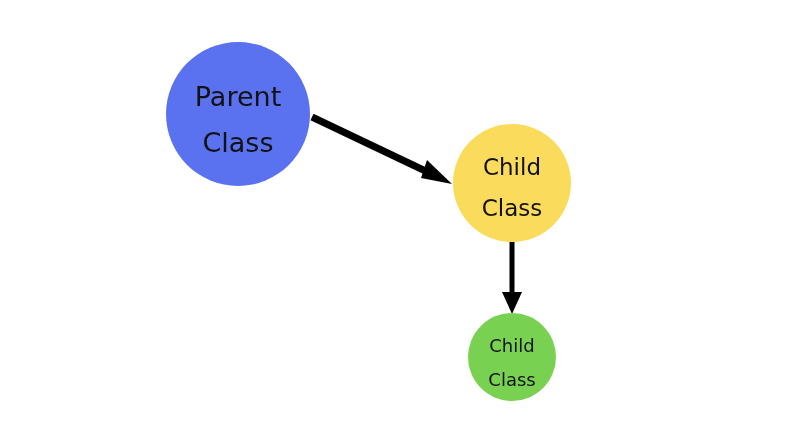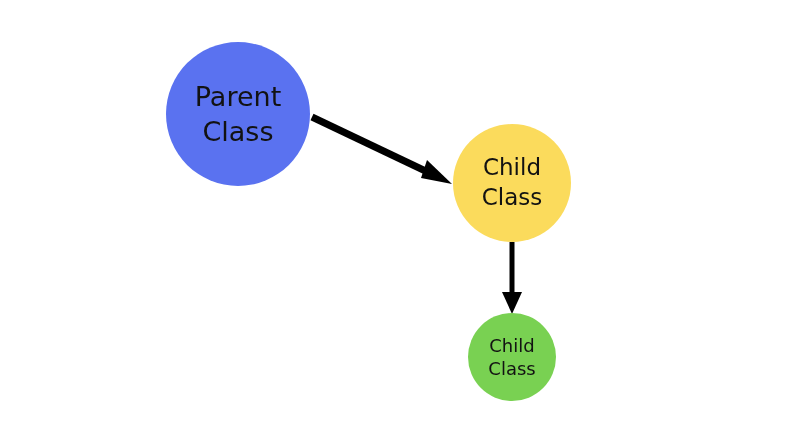--- a/index.html
+++ b/index.html
@@ -35,20 +35,21 @@
     justify-content: center;
     box-sizing: border-box;
     color: #121212;
     line-height: 1.30;
     text-align: center;
     white-space: nowrap;
     user-select: none;
   }
   .node-label-line {
     display: block;
+    margin-top: 11px;
   }
 
   
   #node-parent {
     left: 166px;
     top: 42px;
     width: 144px;
     height: 144px;
     background: #5A72F0;
     font-size: 27px;

